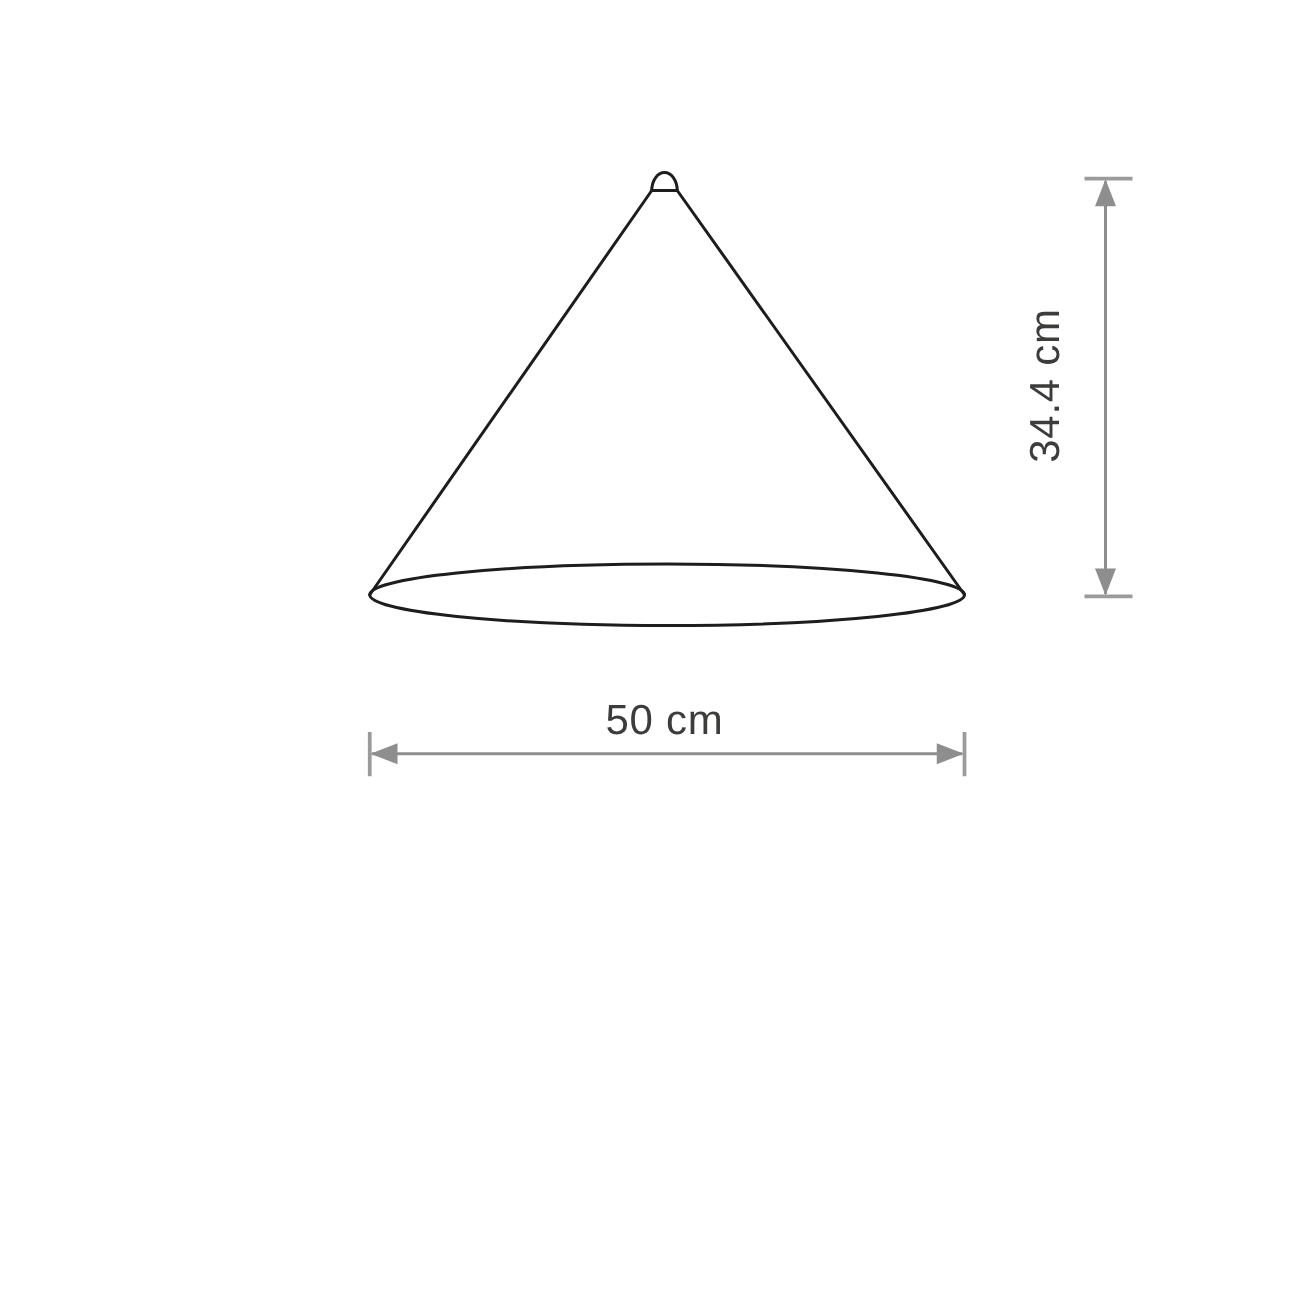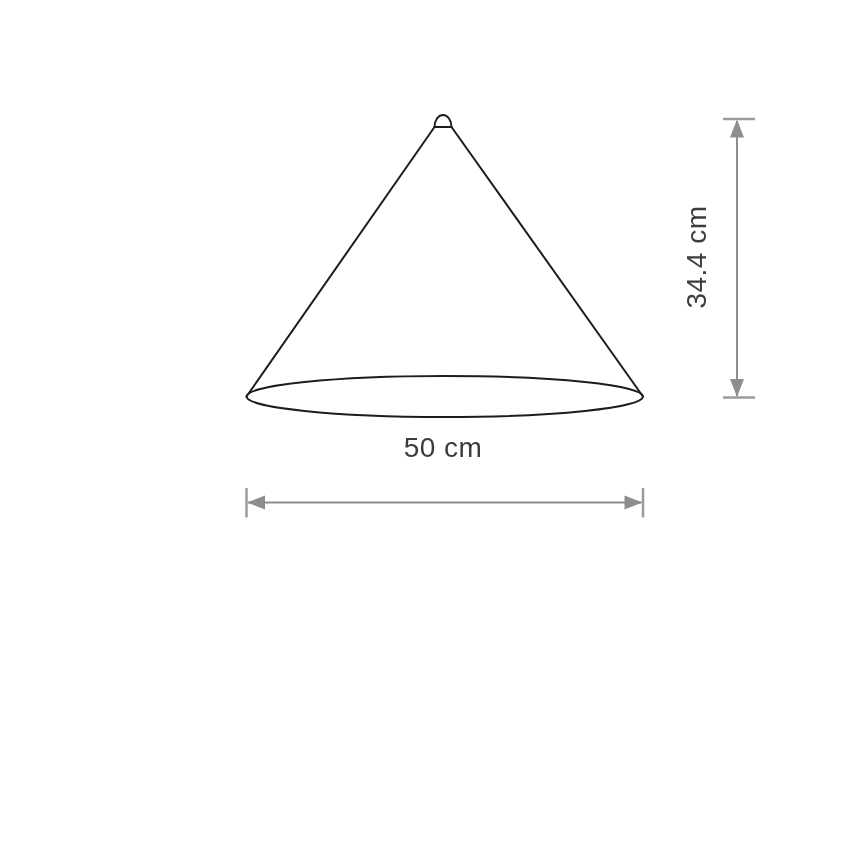--- a/index.html
+++ b/index.html
@@ -46,21 +46,21 @@
     position: absolute;
     color: var(--text);
     font-size: 28px;
     font-weight: 400;
     letter-spacing: 0.5px;
     white-space: nowrap;
     text-align: center;
   }
   .dim-label.horizontal {
     left: 443px;
-    top: 432px;
+    top: 464px;
     transform: translateX(-50%);
   }
   .dim-label.vertical {
     left: 697px;
     top: 257px;
     transform: translate(-50%, -50%) rotate(-90deg);
     transform-origin: center center;
   }
 </style>
 </head>

